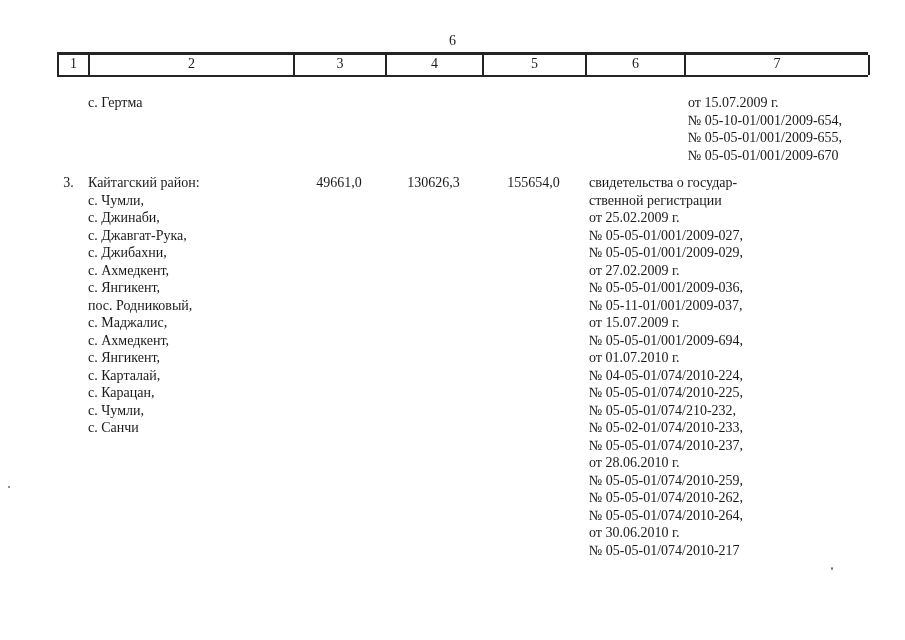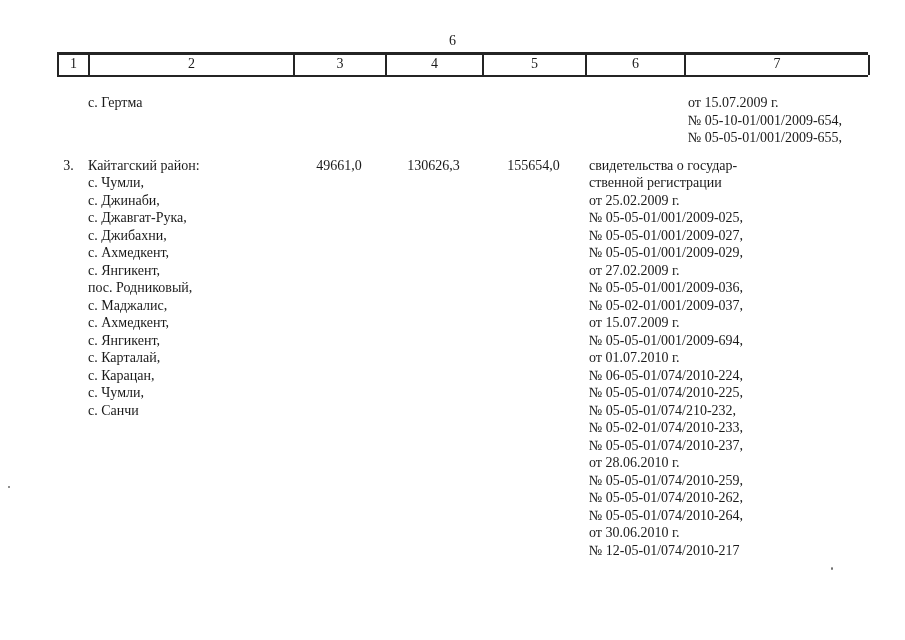--- a/index.html
+++ b/index.html
@@ -108,20 +108,21 @@
             <div class="line">с. Гертма</div>
           </div>
         <div class="cell num"></div>
         <div class="cell num"></div>
         <div class="cell num"></div>
         <div class="cell num"></div>
         <div class="cell c7">
             <div class="line">от 15.07.2009 г.</div>
             <div class="line">№ 05-10-01/001/2009-654,</div>
             <div class="line">№ 05-05-01/001/2009-655,</div>
+            <div class="line">№ 05-05-01/001/2009-670</div>
           </div>
       </div>
 
       <div class="trow trow-main">
         <div class="cell rowno">3.</div>
         <div class="cell c2">
             <div class="line">Кайтагский район:</div>
             <div class="line">с. Чумли,</div>
             <div class="line">с. Джинаби,</div>
             <div class="line">с. Джавгат-Рука,</div>
@@ -137,40 +138,39 @@
             <div class="line">с. Чумли,</div>
             <div class="line">с. Санчи</div>
           </div>
         <div class="cell num">49661,0</div>
         <div class="cell num">130626,3</div>
         <div class="cell num">155654,0</div>
         <div class="cell c7">
             <div class="line">свидетельства о государ-</div>
             <div class="line">ственной регистрации</div>
             <div class="line">от 25.02.2009 г.</div>
-            <div class="line">№ 05-05-01/001/2009-025,</div>
             <div class="line">№ 05-05-01/001/2009-027,</div>
             <div class="line">№ 05-05-01/001/2009-029,</div>
             <div class="line">от 27.02.2009 г.</div>
             <div class="line">№ 05-05-01/001/2009-036,</div>
-            <div class="line">№ 05-02-01/001/2009-037,</div>
+            <div class="line">№ 05-11-01/001/2009-037,</div>
             <div class="line">от 15.07.2009 г.</div>
             <div class="line">№ 05-05-01/001/2009-694,</div>
             <div class="line">от 01.07.2010 г.</div>
-            <div class="line">№ 06-05-01/074/2010-224,</div>
+            <div class="line">№ 04-05-01/074/2010-224,</div>
             <div class="line">№ 05-05-01/074/2010-225,</div>
             <div class="line">№ 05-05-01/074/210-232,</div>
             <div class="line">№ 05-02-01/074/2010-233,</div>
             <div class="line">№ 05-05-01/074/2010-237,</div>
             <div class="line">от 28.06.2010 г.</div>
             <div class="line">№ 05-05-01/074/2010-259,</div>
             <div class="line">№ 05-05-01/074/2010-262,</div>
             <div class="line">№ 05-05-01/074/2010-264,</div>
             <div class="line">от 30.06.2010 г.</div>
-            <div class="line">№ 12-05-01/074/2010-217</div>
+            <div class="line">№ 05-05-01/074/2010-217</div>
           </div>
       </div>
 
     </div>
   </div>
 
   <div class="speck" style="left:8px; top:486px; width:2px; height:2px;"></div>
   <div class="speck" style="left:831px; top:567px; width:2px; height:3px;"></div>
 
 </div>

